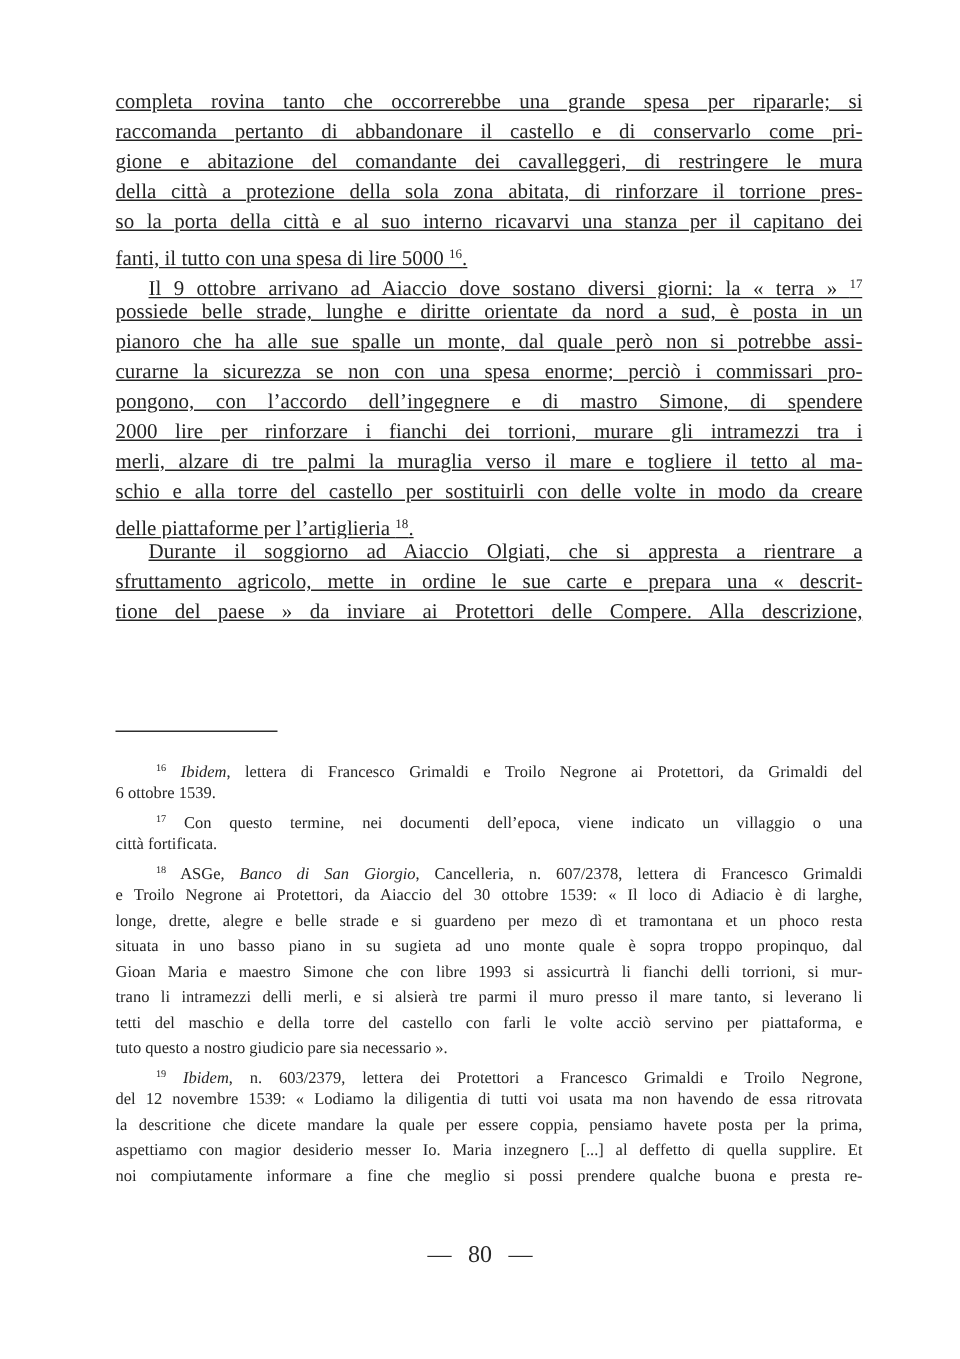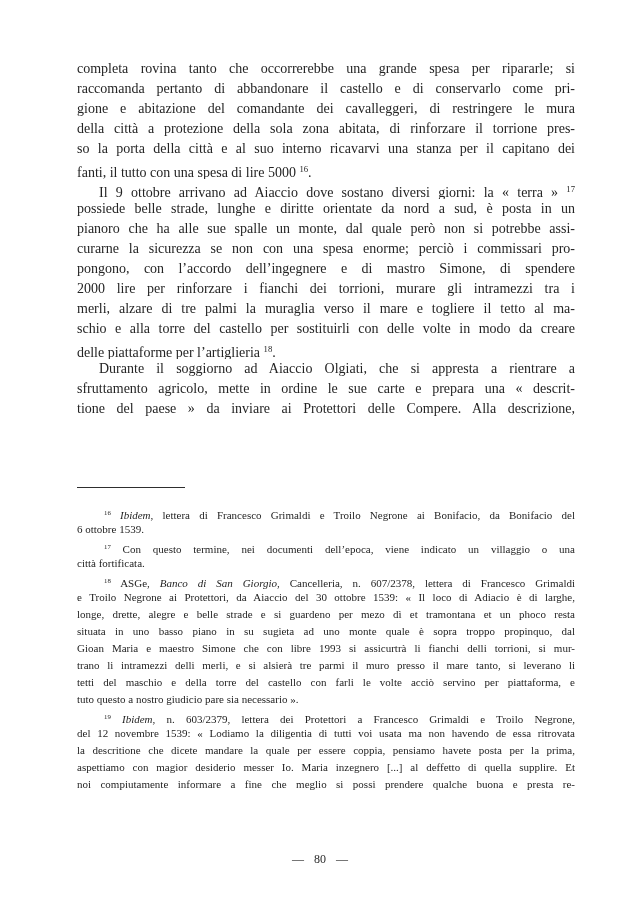--- a/index.html
+++ b/index.html
@@ -19,20 +19,21 @@
     left: 77px;
     width: 498px;
   }
   .body-block {
     top: 59px;
     font-size: 14px;
   }
   .body-block .line {
     height: 20px;
     line-height: 20px;
+    text-decoration: underline;
   }
   .fn-block {
     top: 504px;
     font-size: 11px;
   }
   .fn-block .line {
     height: 17px;
     line-height: 17px;
   }
   .para { margin: 0; padding: 0; }
@@ -53,25 +54,25 @@
   .ital { font-style: italic; }
   .fn-rule {
     position: absolute;
     left: 77px;
     top: 487px;
     width: 108px;
     border-top: 1.5px solid #2e2e2e;
   }
   .page-number {
     position: absolute;
-    top: 852px;
+    top: 828px;
     left: 0;
     width: 640px;
     text-align: center;
-    font-size: 12px;
+    font-size: 16px;
     word-spacing: 7px;
     color: #2a2a2a;
   }
 </style>
 </head>
 <body>
 
 <div class="page">
   <div class="text-block body-block">
       <div class="para">
@@ -97,21 +98,21 @@
         <div class="line first"><span>Durante il soggiorno ad Aiaccio Olgiati, che si appresta a rientrare a</span></div>
         <div class="line"><span>sfruttamento agricolo, mette in ordine le sue carte e prepara una « descrit-</span></div>
         <div class="line"><span>tione del paese » da inviare ai Protettori delle Compere. Alla descrizione,</span></div>
       </div>
     </div>
 
   <div class="fn-rule"></div>
 
   <div class="text-block fn-block">
       <div class="para">
-        <div class="line first"><span class="sup">16</span><span> </span><span class="ital">Ibidem</span><span>, lettera di Francesco Grimaldi e Troilo Negrone ai Bonifacio, da Bonifacio del</span></div>
+        <div class="line first"><span class="sup">16</span><span> </span><span class="ital">Ibidem</span><span>, lettera di Francesco Grimaldi e Troilo Negrone ai Protettori, da Grimaldi del</span></div>
         <div class="line end"><span>6 ottobre 1539.</span></div>
       </div>
       <div class="para">
         <div class="line first"><span class="sup">17</span><span> Con questo termine, nei documenti dell’epoca, viene indicato un villaggio o una</span></div>
         <div class="line end"><span>città fortificata.</span></div>
       </div>
       <div class="para">
         <div class="line first"><span class="sup">18</span><span> ASGe, </span><span class="ital">Banco di San Giorgio</span><span>, Cancelleria, n. 607/2378, lettera di Francesco Grimaldi</span></div>
         <div class="line"><span>e Troilo Negrone ai Protettori, da Aiaccio del 30 ottobre 1539: « Il loco di Adiacio è di larghe,</span></div>
         <div class="line"><span>longe, drette, alegre e belle strade e si guardeno per mezo dì et tramontana et un phoco resta</span></div>

